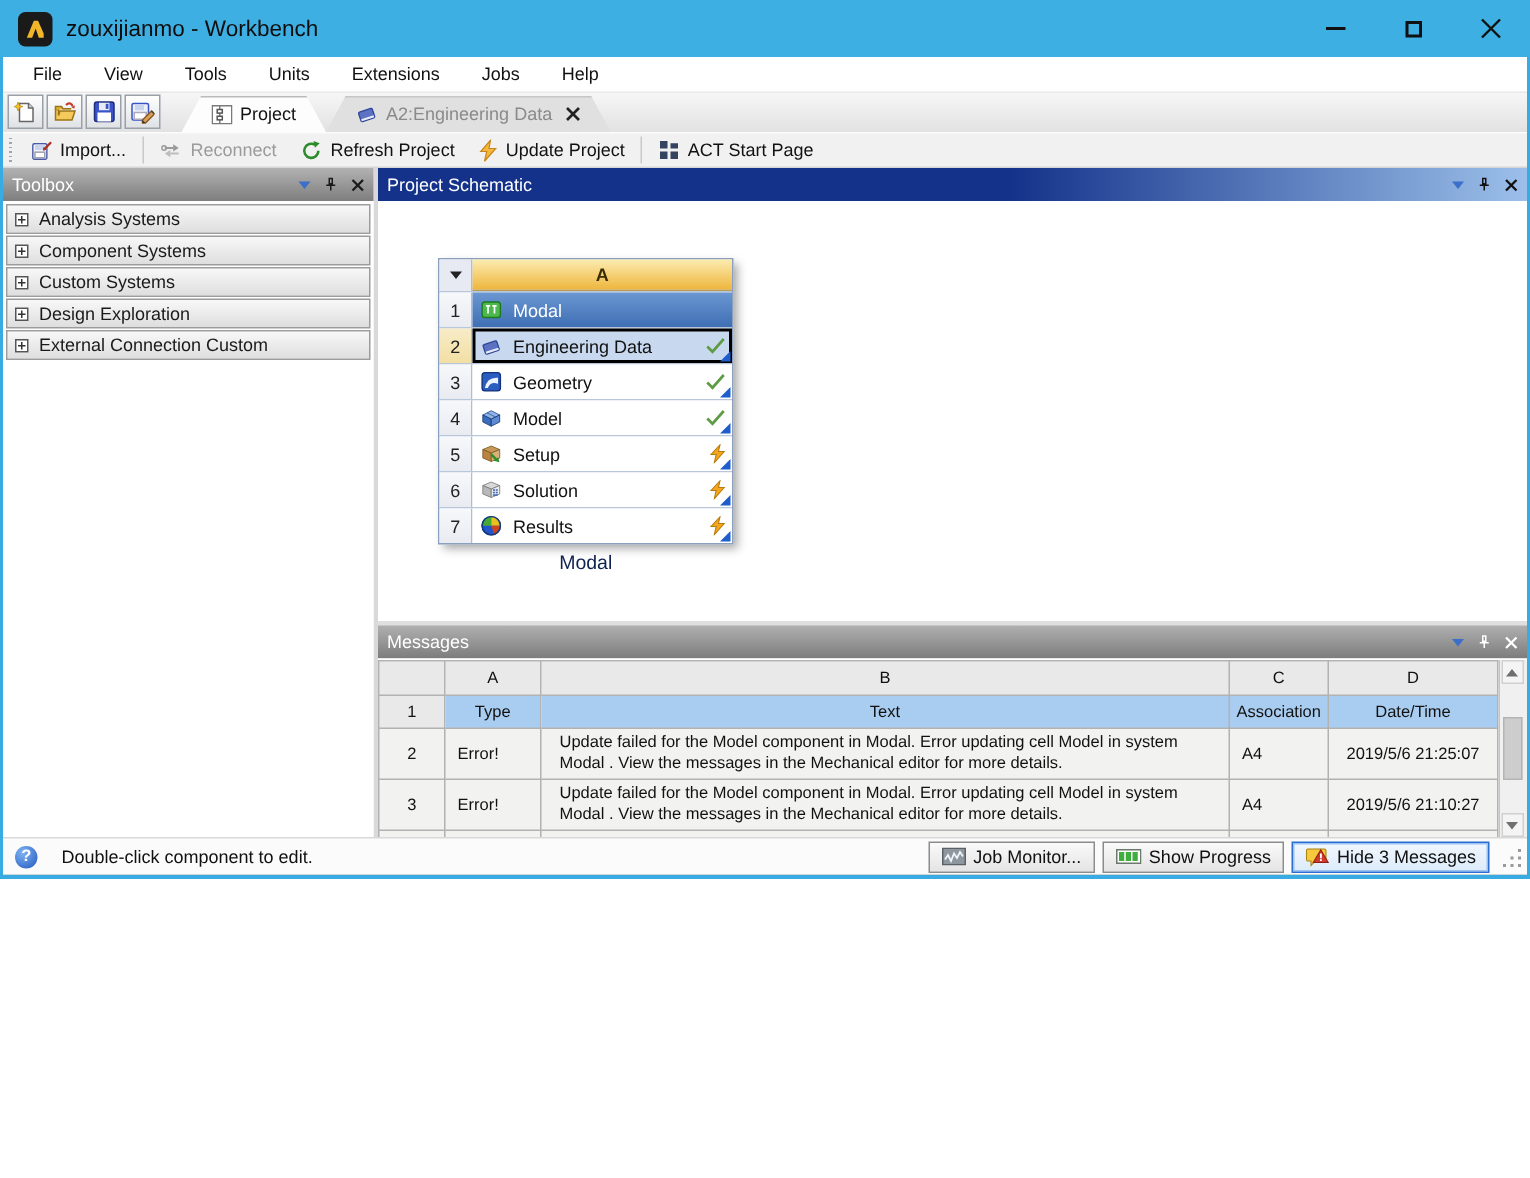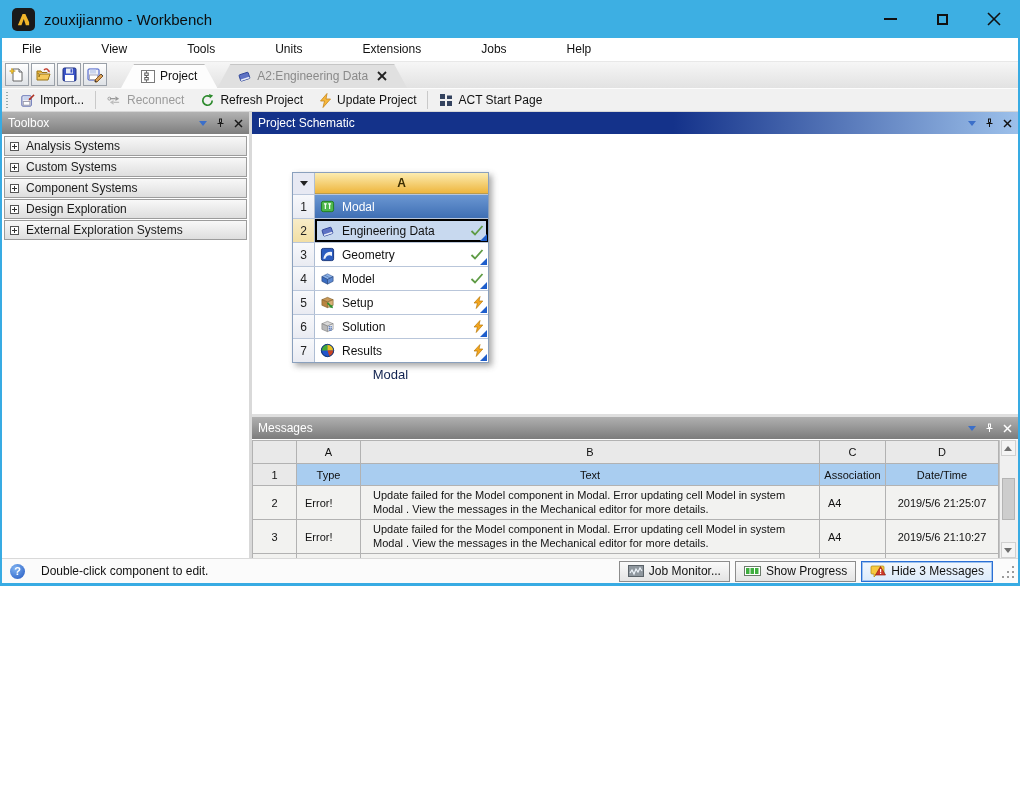--- a/index.html
+++ b/index.html
@@ -13,21 +13,21 @@
   
   .titlebar { height:38px; background:#3dafe3; display:flex; align-items:center; flex:none; margin:0 -2px; padding-left:12px; }
   .app-logo { width:23px; height:23px; background:#1a1a1a; border-radius:5px; display:flex; align-items:center; justify-content:center; margin-right:9px; }
   .title-text { font-size:15px; color:#0d0d0d; }
   .win-controls { margin-left:auto; display:flex; height:100%; }
   .win-btn { width:52px; height:100%; display:flex; align-items:center; justify-content:center; cursor:default; }
   .glyph-min { width:13px; height:0; border-top:2px solid #111; }
   .glyph-max { width:11px; height:11px; border:2px solid #111; }
 
   
-  .menubar { height:24px; background:#fff; display:flex; align-items:center; flex:none; padding-left:6px; border-bottom:1px solid #e8e8e8;gap:32px; }
+  .menubar { height:24px; background:#fff; display:flex; align-items:center; flex:none; padding-left:6px; border-bottom:1px solid #e8e8e8; }
   .menu-item { padding:0 14px; line-height:23px; }
 
   
   .tabrow { height:26px; flex:none; background:linear-gradient(#f6f6f6,#e2e2e2); display:flex; align-items:flex-end; padding-left:3px; }
   .tool-icons { display:flex; gap:2px; align-items:center; height:100%; padding-bottom:1px; }
   .icon-btn { width:24px; height:23px; border:1px solid #9aa0a8; background:linear-gradient(#ffffff,#dfe2e6); display:flex; align-items:center; justify-content:center; }
   .tabstrip { display:flex; margin-left:14px; height:24px; align-items:flex-end; }
   .tab { height:24px; display:flex; align-items:center; padding:0 20px 0 20px; clip-path:polygon(13px 0, calc(100% - 13px) 0, 100% 100%, 0 100%); gap:5px; }
   .tab.active { background:#fdfdfd; box-shadow:inset 0 1px 0 #bbb; }
   .tab.inactive { background:#e0e0e0; color:#8a8a8a; box-shadow:inset 0 1px 0 #c6c6c6;margin-top:44px; }
@@ -282,33 +282,33 @@
             </svg>
         </span>
       </div>
       <div class="toolbox-items">
         <div class="tb-item">
             <span class="expander"></span>
             <span>Analysis Systems</span>
           </div>
         <div class="tb-item">
             <span class="expander"></span>
-            <span>Custom Systems</span>
+            <span>Component Systems</span>
           </div>
         <div class="tb-item">
             <span class="expander"></span>
-            <span>Component Systems</span>
+            <span>Custom Systems</span>
           </div>
         <div class="tb-item">
             <span class="expander"></span>
             <span>Design Exploration</span>
           </div>
         <div class="tb-item">
             <span class="expander"></span>
-            <span>External Exploration Systems</span>
+            <span>External Connection Custom</span>
           </div>
       </div>
       <div class="toolbox-spacer"></div>
     </div>
 
     <div class="rightpane">
 
       <div class="schematic">
         <div class="panel-header">
           <span class="ph-title">Project Schematic</span>

